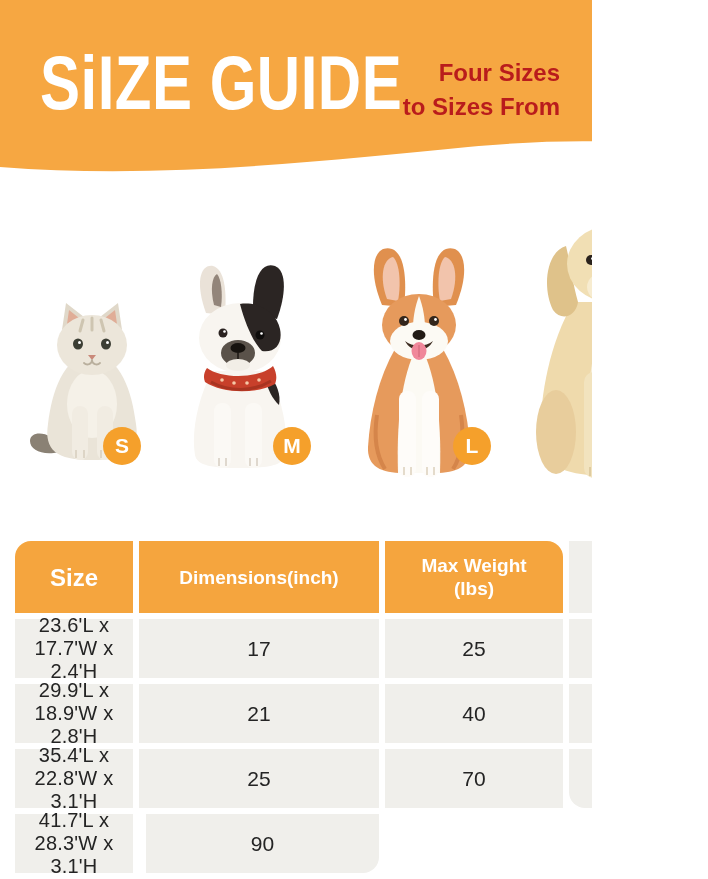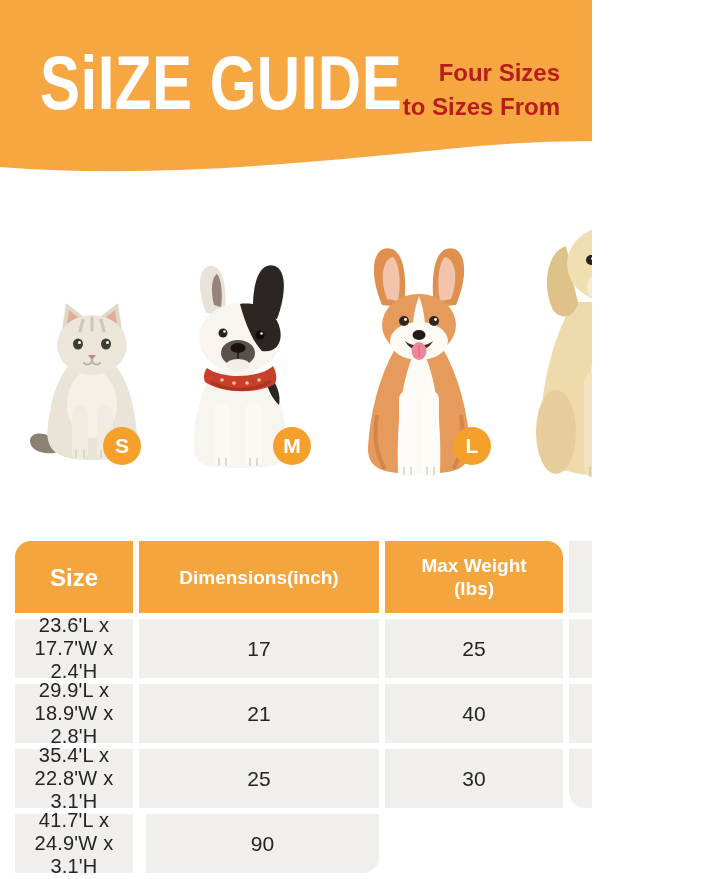--- a/index.html
+++ b/index.html
@@ -199,20 +199,20 @@
     <div class="td td-num">25</div>
 
     <div class="td td-size">M</div>
     <div class="td td-dim">29.9'L x 18.9'W x 2.8'H</div>
     <div class="td td-num">21</div>
     <div class="td td-num">40</div>
 
     <div class="td td-size">L</div>
     <div class="td td-dim">35.4'L x 22.8'W x 3.1'H</div>
     <div class="td td-num">25</div>
-    <div class="td td-num">30</div>
+    <div class="td td-num">70</div>
 
     <div class="td td-size bl">XL</div>
-    <div class="td td-dim">41.7'L x 24.9'W x 3.1'H</div>
+    <div class="td td-dim">41.7'L x 28.3'W x 3.1'H</div>
     <div class="td td-num br">90</div>
 
   </section>
 </div>
 
 </body></html>

